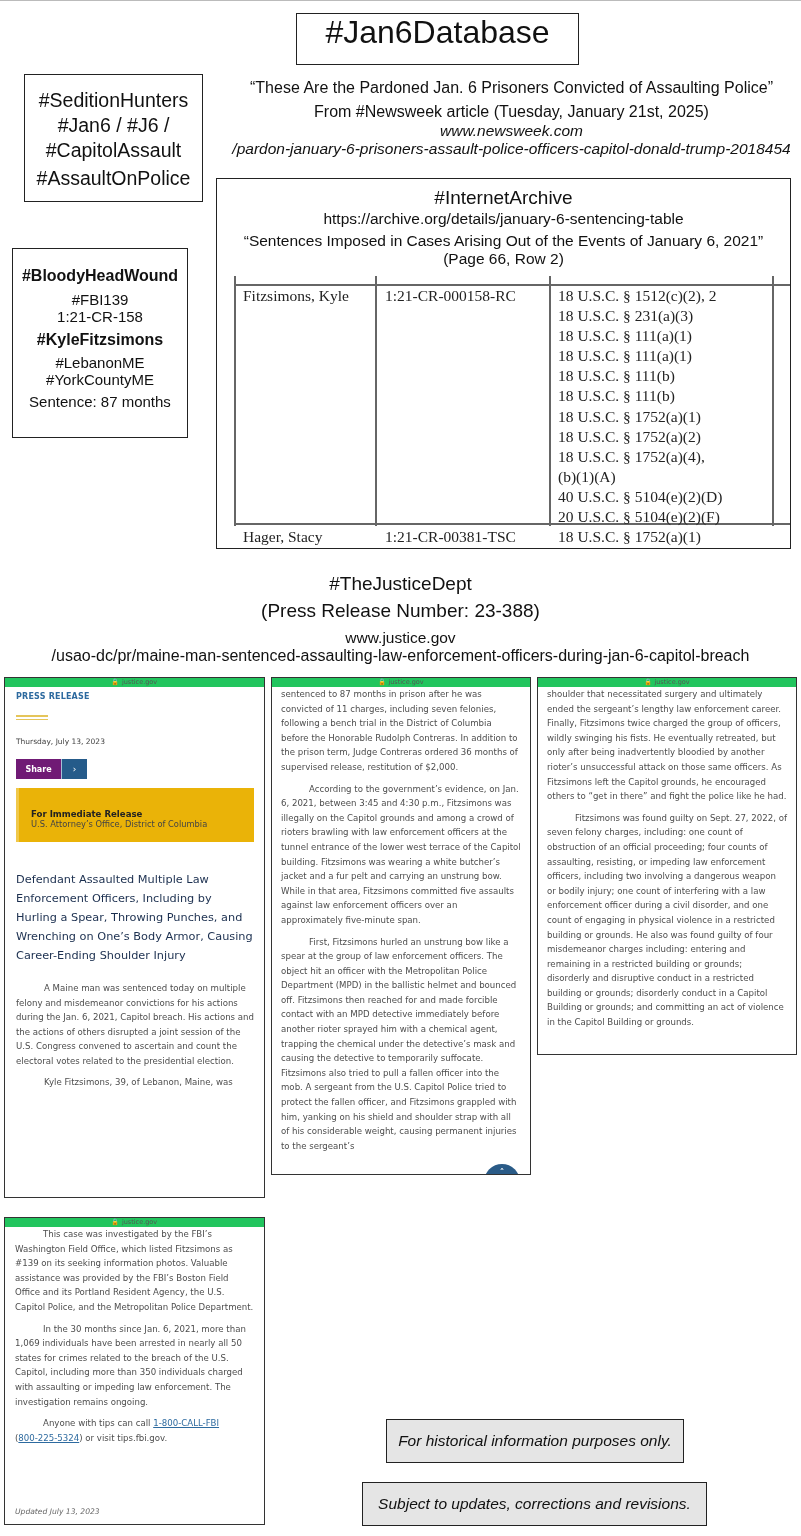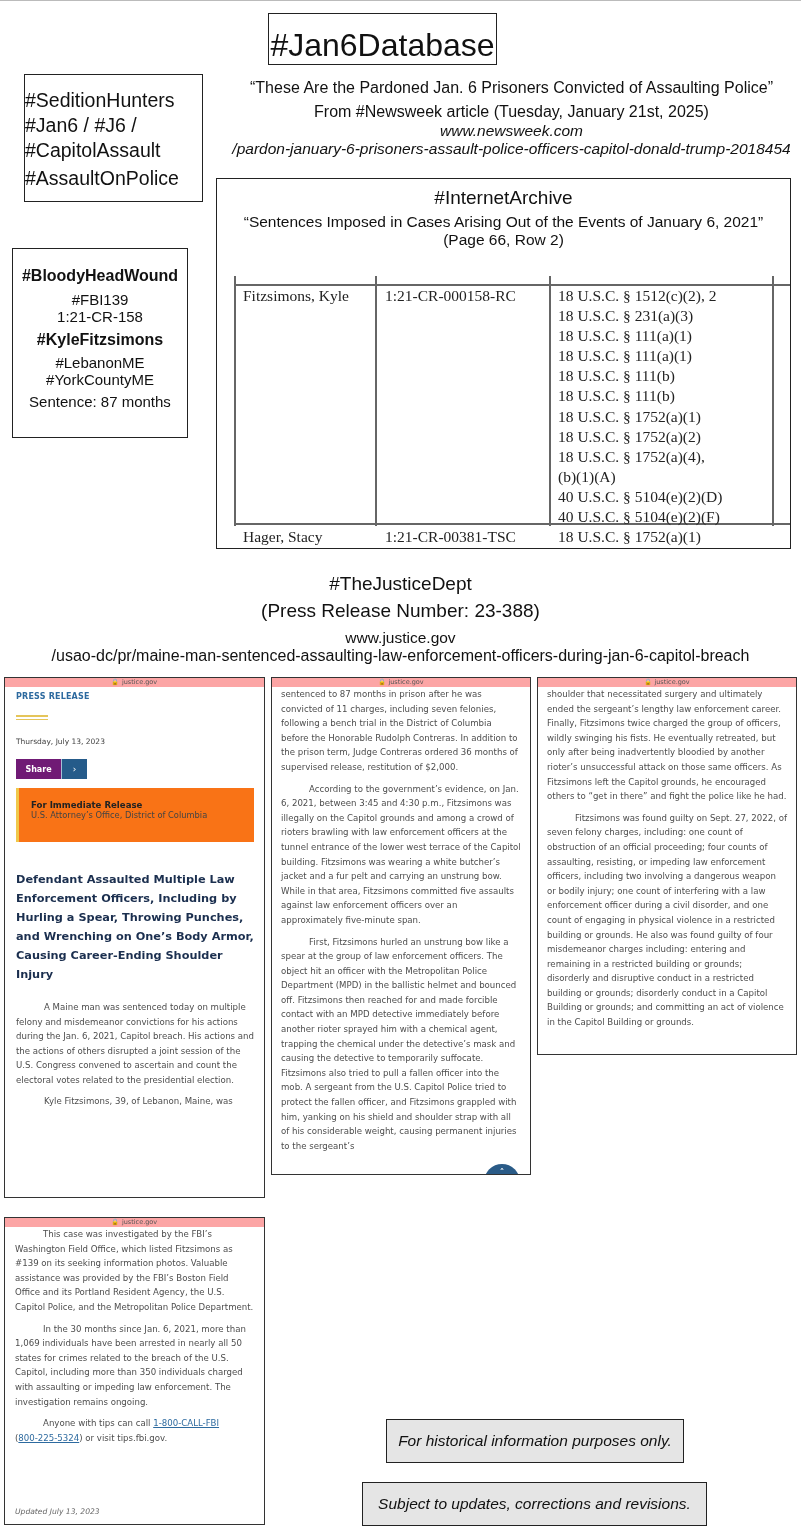--- a/index.html
+++ b/index.html
@@ -3,59 +3,59 @@
 <meta charset="utf-8">
 <style>
   * { box-sizing: border-box; margin: 0; padding: 0; }
   html, body { width: 801px; height: 1536px; background: #ffffff; overflow: hidden; }
   body { position: relative; font-family: "Liberation Sans", sans-serif; color: #111; }
   .abs { position: absolute; }
   .box { position: absolute; border: 1.5px solid #222; background: #fff; }
   .top-rule { position: absolute; left: 0; top: 0; width: 801px; height: 1px; background: #bbb; }
 
   
-  #title-box { left: 268px; top: 13px; width: 229px; height: 52px; display: flex; align-items: flex-end; justify-content: center; font-size: 32px; }
+  #title-box { left: 296px; top: 13px; width: 283px; height: 52px; display: flex; align-items: flex-start; justify-content: center; font-size: 32px; }
 
   
   #tags-box { left: 24px; top: 74px; width: 179px; height: 128px; font-size: 19.5px; line-height: 25px; padding-top: 13px; }
-  #tags-box div { }
+  #tags-box div { text-align: center; }
   #case-box { left: 12px; top: 248px; width: 176px; height: 190px; font-size: 15px; text-align: center; padding-top: 18px; }
   #case-box .b { font-weight: bold; font-size: 16px; }
 
   
   .nw { position: absolute; left: 222px; width: 579px; text-align: center; font-size: 16px; }
   .nw.i { font-style: italic; font-size: 15.5px; }
 
   
   #archive-box { left: 216px; top: 178px; width: 575px; height: 371px; overflow: hidden; }
   #archive-box .hdr { text-align: center; }
   .court-table { position: absolute; left: 17px; top: 97px; width: 560px; height: 250px; font-family: "Liberation Serif", serif; font-size: 15.5px; color: #222; }
   .court-table .hline { position: absolute; height: 1.5px; background: #666; }
   .court-table .vline { position: absolute; width: 1.5px; background: #666; }
   .court-table .cell { position: absolute; line-height: 20.1px; }
 
   
   .jd { position: absolute; left: 0; width: 801px; text-align: center; }
 
   
   .phone { position: absolute; border: 1.5px solid #333; background: #fff; overflow: hidden; font-family: "DejaVu Sans", sans-serif; color: #4a4a4a; }
-  .urlbar { height: 9px; background: #fca5a5; font-size: 6.5px; line-height: 9px; text-align: center; color: #555; }
+  .urlbar { height: 9px; background: #22c55e; font-size: 6.5px; line-height: 9px; text-align: center; color: #555; }
   .phone p { font-size: 8.6px; line-height: 14.6px; color: #4d4d4d; }
   .phone p.ind { text-indent: 28px; }
   .kicker { font-size: 8px; font-weight: bold; color: #2d6a9f; letter-spacing: 0.2px; }
   .pr-title { font-family: "DejaVu Serif", serif; font-weight: bold; color: #1b2f4f; font-size: 14.2px; line-height: 20.3px; }
   .gold { height: 1.5px; background: #e5c55a; width: 32px; }
   .date { font-size: 7.5px; color: #444; }
   .share { display: flex; height: 20px; }
   .share .s1 { width: 45px; background: #701a75; color: #fff; font-size: 8px; font-weight: bold; display: flex; align-items: center; justify-content: center; }
   .share .s2 { width: 26px; background: #255b8a; color: #fff; border-left: 1px solid #a8c0d6; font-size: 9px; display: flex; align-items: center; justify-content: center; }
-  .release { background: #f97316; border-left: 3px solid #f0c84a; padding: 12px 0 0 12px; }
+  .release { background: #eab308; border-left: 3px solid #f0c84a; padding: 21px 0 0 12px; }
   .release .r1 { font-size: 8.6px; font-weight: bold; color: #222; }
   .release .r2 { font-size: 8.3px; color: #444; }
-  .subtitle { font-weight: bold; color: #1b2f4f; font-size: 11.3px; line-height: 19px; }
+  .subtitle { font-weight: normal; color: #1b2f4f; font-size: 11.3px; line-height: 19px; }
   .link { color: #2d6a9f; text-decoration: underline; }
   .updated { font-size: 7.6px; font-style: italic; color: #666; }
   .scroll-top { position: absolute; width: 36px; height: 36px; border-radius: 50%; background: #2a5b87; color: #fff; font-size: 10px; text-align: center; line-height: 20px; }
 
   .disclaimer { position: absolute; border: 1.5px solid #222; font-style: italic; font-size: 15.5px; display: flex; align-items: center; justify-content: center; background: #e5e5e5; }
 </style>
 </head>
 <body>
 
 <div class="top-rule"></div>
@@ -81,20 +81,21 @@
   <div style="margin-top:6px">#FBI139</div>
   <div>1:21-CR-158</div>
   <div class="b" style="margin-top:6px">#KyleFitzsimons</div>
   <div style="margin-top:5px">#LebanonME</div>
   <div>#YorkCountyME</div>
   <div style="margin-top:5px">Sentence:  87 months</div>
 </div>
 
 <div id="archive-box" class="box">
   <div class="hdr" style="margin-top:8px;font-size:19px;">#InternetArchive</div>
+  <div class="hdr" style="font-size:15.5px;margin-top:1px;">https://archive.org/details/january-6-sentencing-table</div>
   <div class="hdr" style="font-size:15.5px;margin-top:4px;">“Sentences Imposed in Cases Arising Out of the Events of January 6, 2021”</div>
   <div class="hdr" style="font-size:15.5px;">(Page 66, Row 2)</div>
 
   <div class="court-table">
     <div class="hline" style="left:0;top:8px;width:556px;"></div>
     <div class="hline" style="left:0;top:247px;width:556px;"></div>
     <div class="vline" style="left:0;top:0;height:250px;"></div>
     <div class="vline" style="left:141px;top:0;height:250px;"></div>
     <div class="vline" style="left:315px;top:0;height:250px;"></div>
     <div class="vline" style="left:538px;top:0;height:250px;"></div>
@@ -106,21 +107,21 @@
       <div>18 U.S.C. § 231(a)(3)</div>
       <div>18 U.S.C. § 111(a)(1)</div>
       <div>18 U.S.C. § 111(a)(1)</div>
       <div>18 U.S.C. § 111(b)</div>
       <div>18 U.S.C. § 111(b)</div>
       <div>18 U.S.C. § 1752(a)(1)</div>
       <div>18 U.S.C. § 1752(a)(2)</div>
       <div>18 U.S.C. § 1752(a)(4),</div>
       <div>(b)(1)(A)</div>
       <div>40 U.S.C. § 5104(e)(2)(D)</div>
-      <div>40 U.S.C. § 5104(e)(2)(F)</div>
+      <div>20 U.S.C. § 5104(e)(2)(F)</div>
     </div>
     <div class="cell" style="left:9px;top:251px;">Hager, Stacy</div>
     <div class="cell" style="left:151px;top:251px;">1:21-CR-00381-TSC</div>
     <div class="cell" style="left:324px;top:251px;">18 U.S.C. § 1752(a)(1)</div>
   </div>
 </div>
 
 <div class="jd" style="top:573px;font-size:19px;">#TheJusticeDept</div>
 <div class="jd" style="top:600px;font-size:19px;">(Press Release Number:  23-388)</div>
 <div class="jd" style="top:629px;font-size:15.5px;">www.justice.gov</div>

